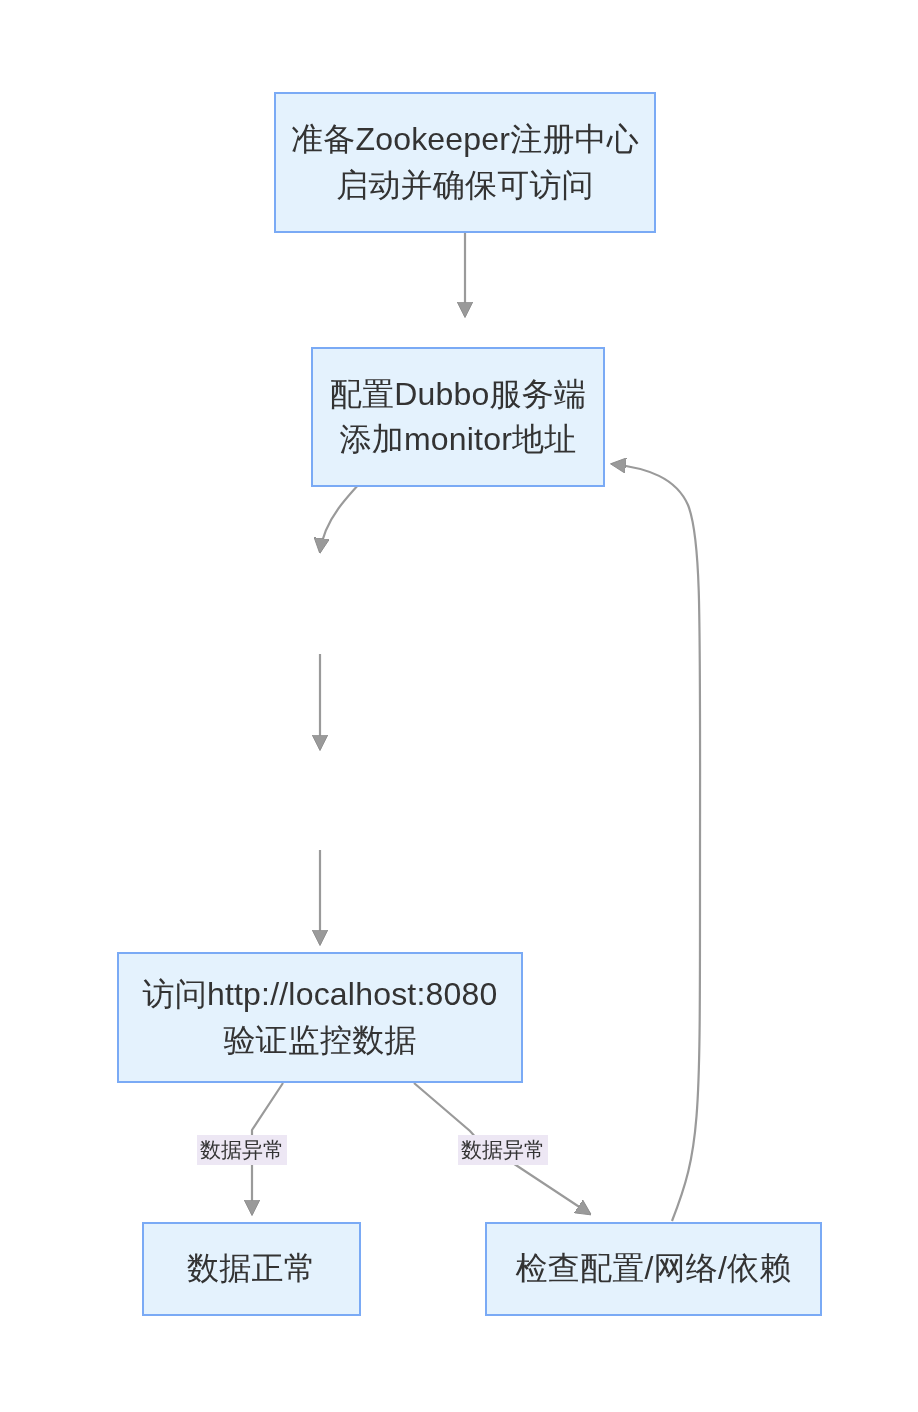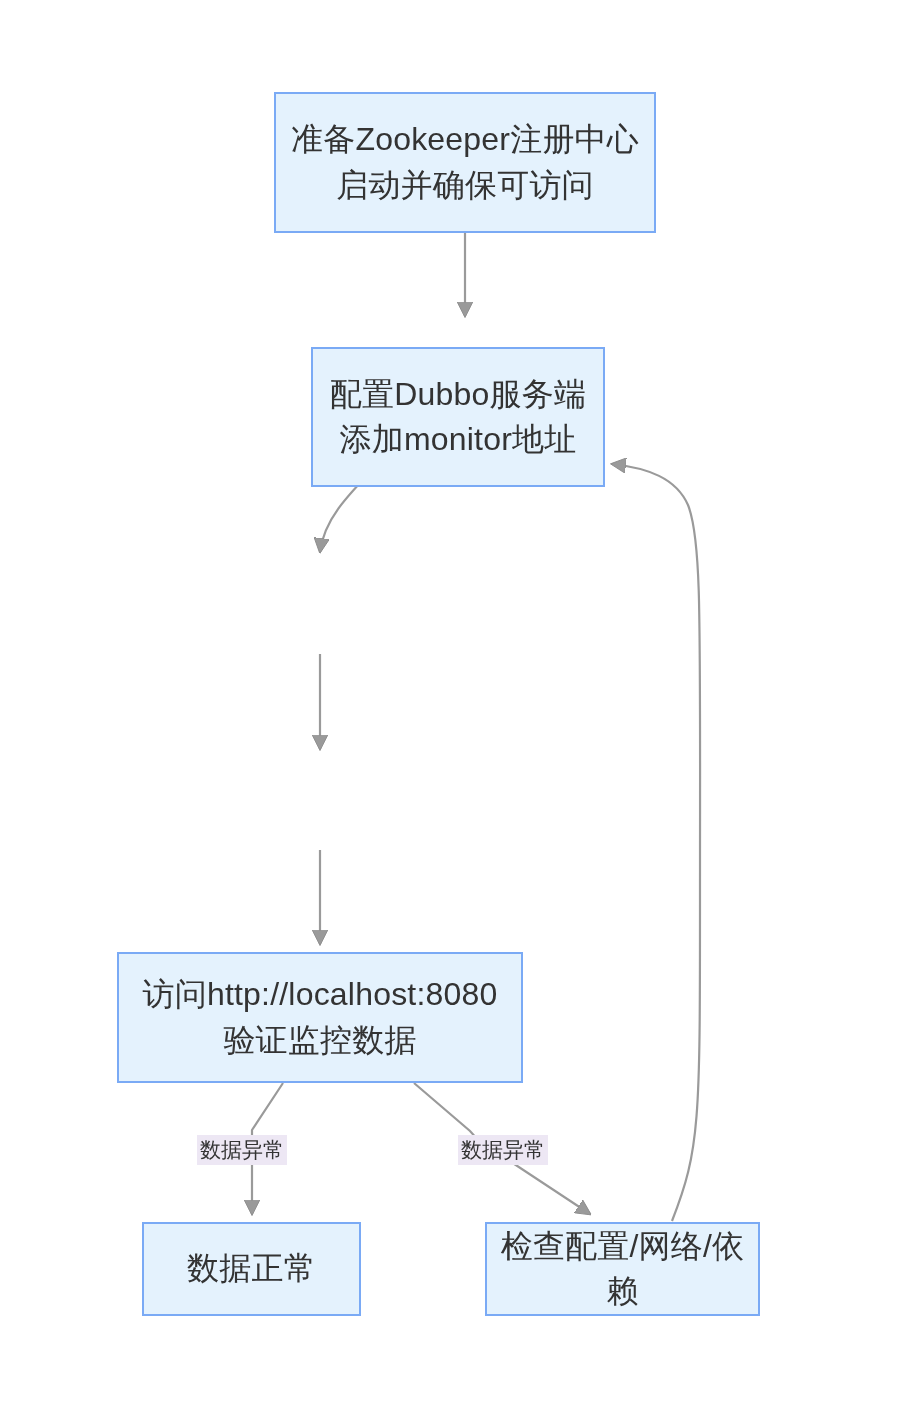--- a/index.html
+++ b/index.html
@@ -56,21 +56,21 @@
     white-space: nowrap;
     font-family: "Liberation Sans", "DejaVu Sans", sans-serif;
   }
   
   #node-prepare-zookeeper { left: 274px; top: 92px;   width: 382px; height: 141px; }
   #node-configure-dubbo   { left: 311px; top: 324px;  width: 294px; height: 140px; margin-top: 23px; }
   #node-start-provider    { left: 97px;  top: 561px;  width: 446px; height: 93px;  }
   #node-start-monitor-jar { left: 97px;  top: 757px;  width: 446px; height: 93px;  }
   #node-verify-monitor    { left: 117px; top: 952px;  width: 406px; height: 131px; }
   #node-finish            { left: 142px; top: 1222px; width: 219px; height: 94px;  }
-  #node-check-config      { left: 485px; top: 1222px; width: 275px; height: 94px;  }
+  #node-check-config      { left: 485px; top: 1222px; width: 337px; height: 94px;  }
   
   #edge-label-normal   { left: 197px; top: 1135px; }
   #edge-label-abnormal { left: 458px; top: 1135px; }
 </style>
 </head>
 <body>
 
 <div id="flowchart-root">
 
   <svg id="edge-layer" viewBox="0 0 918 1412" width="918" height="1412" xmlns="http://www.w3.org/2000/svg">

